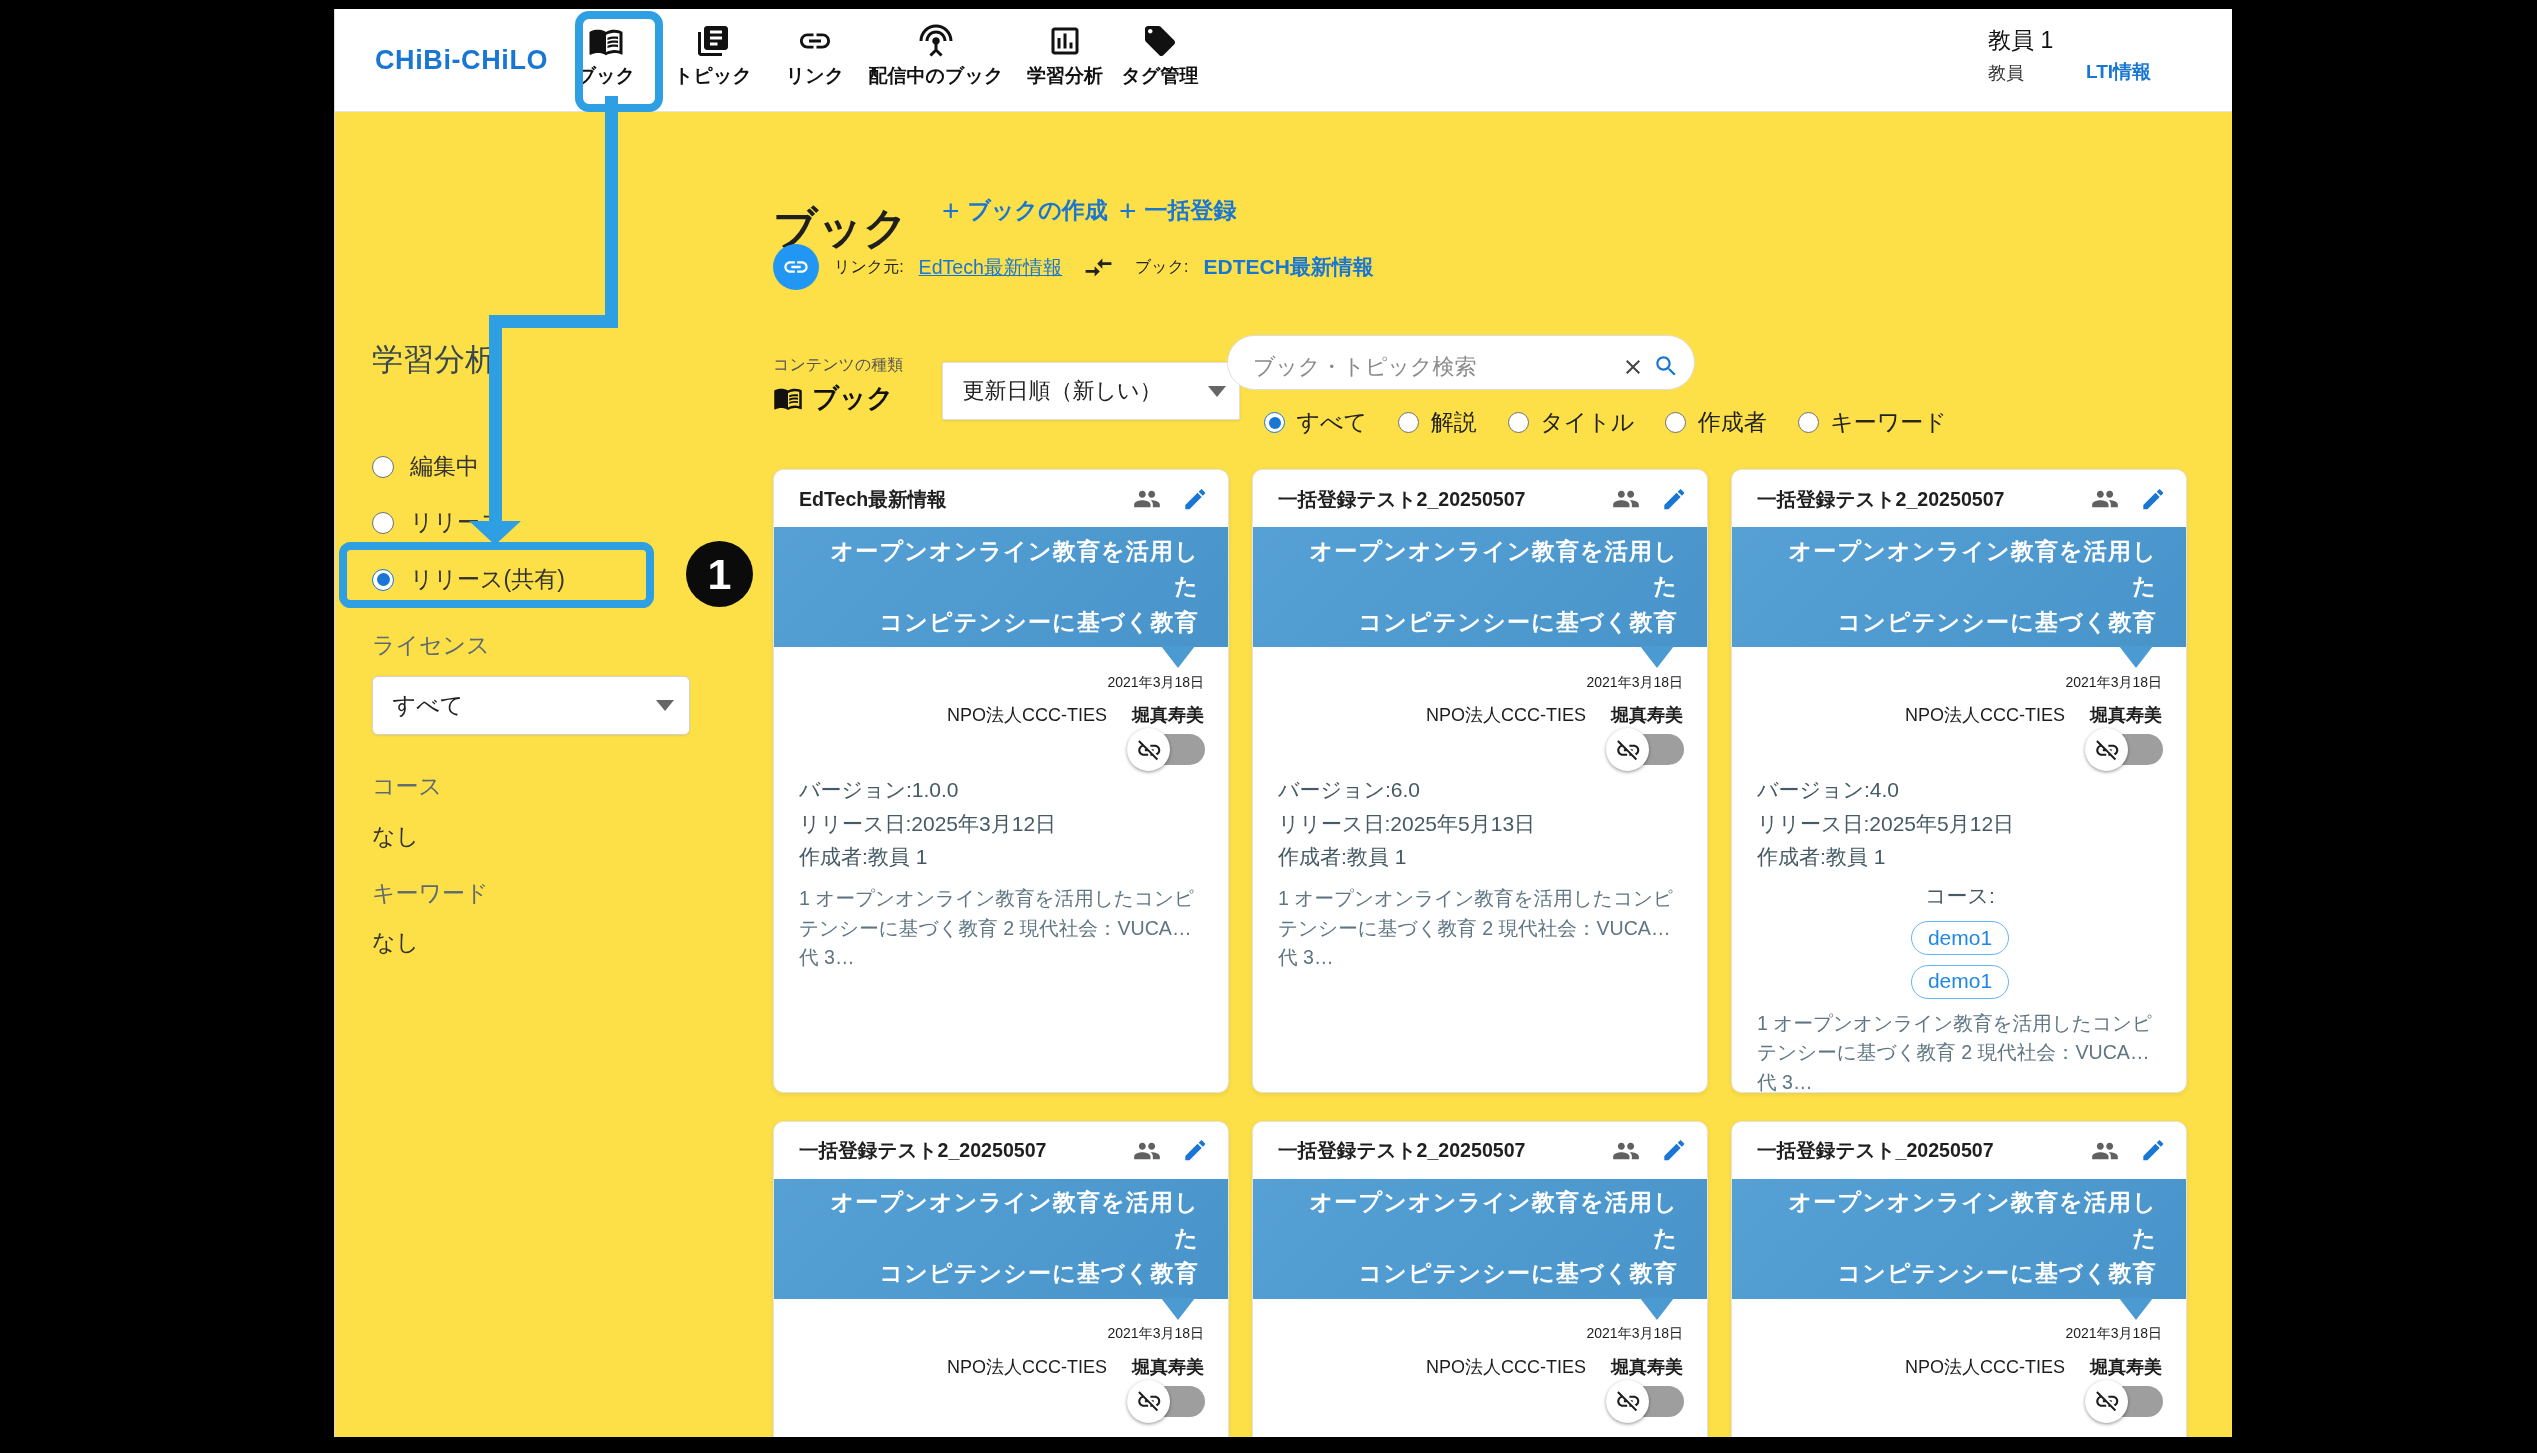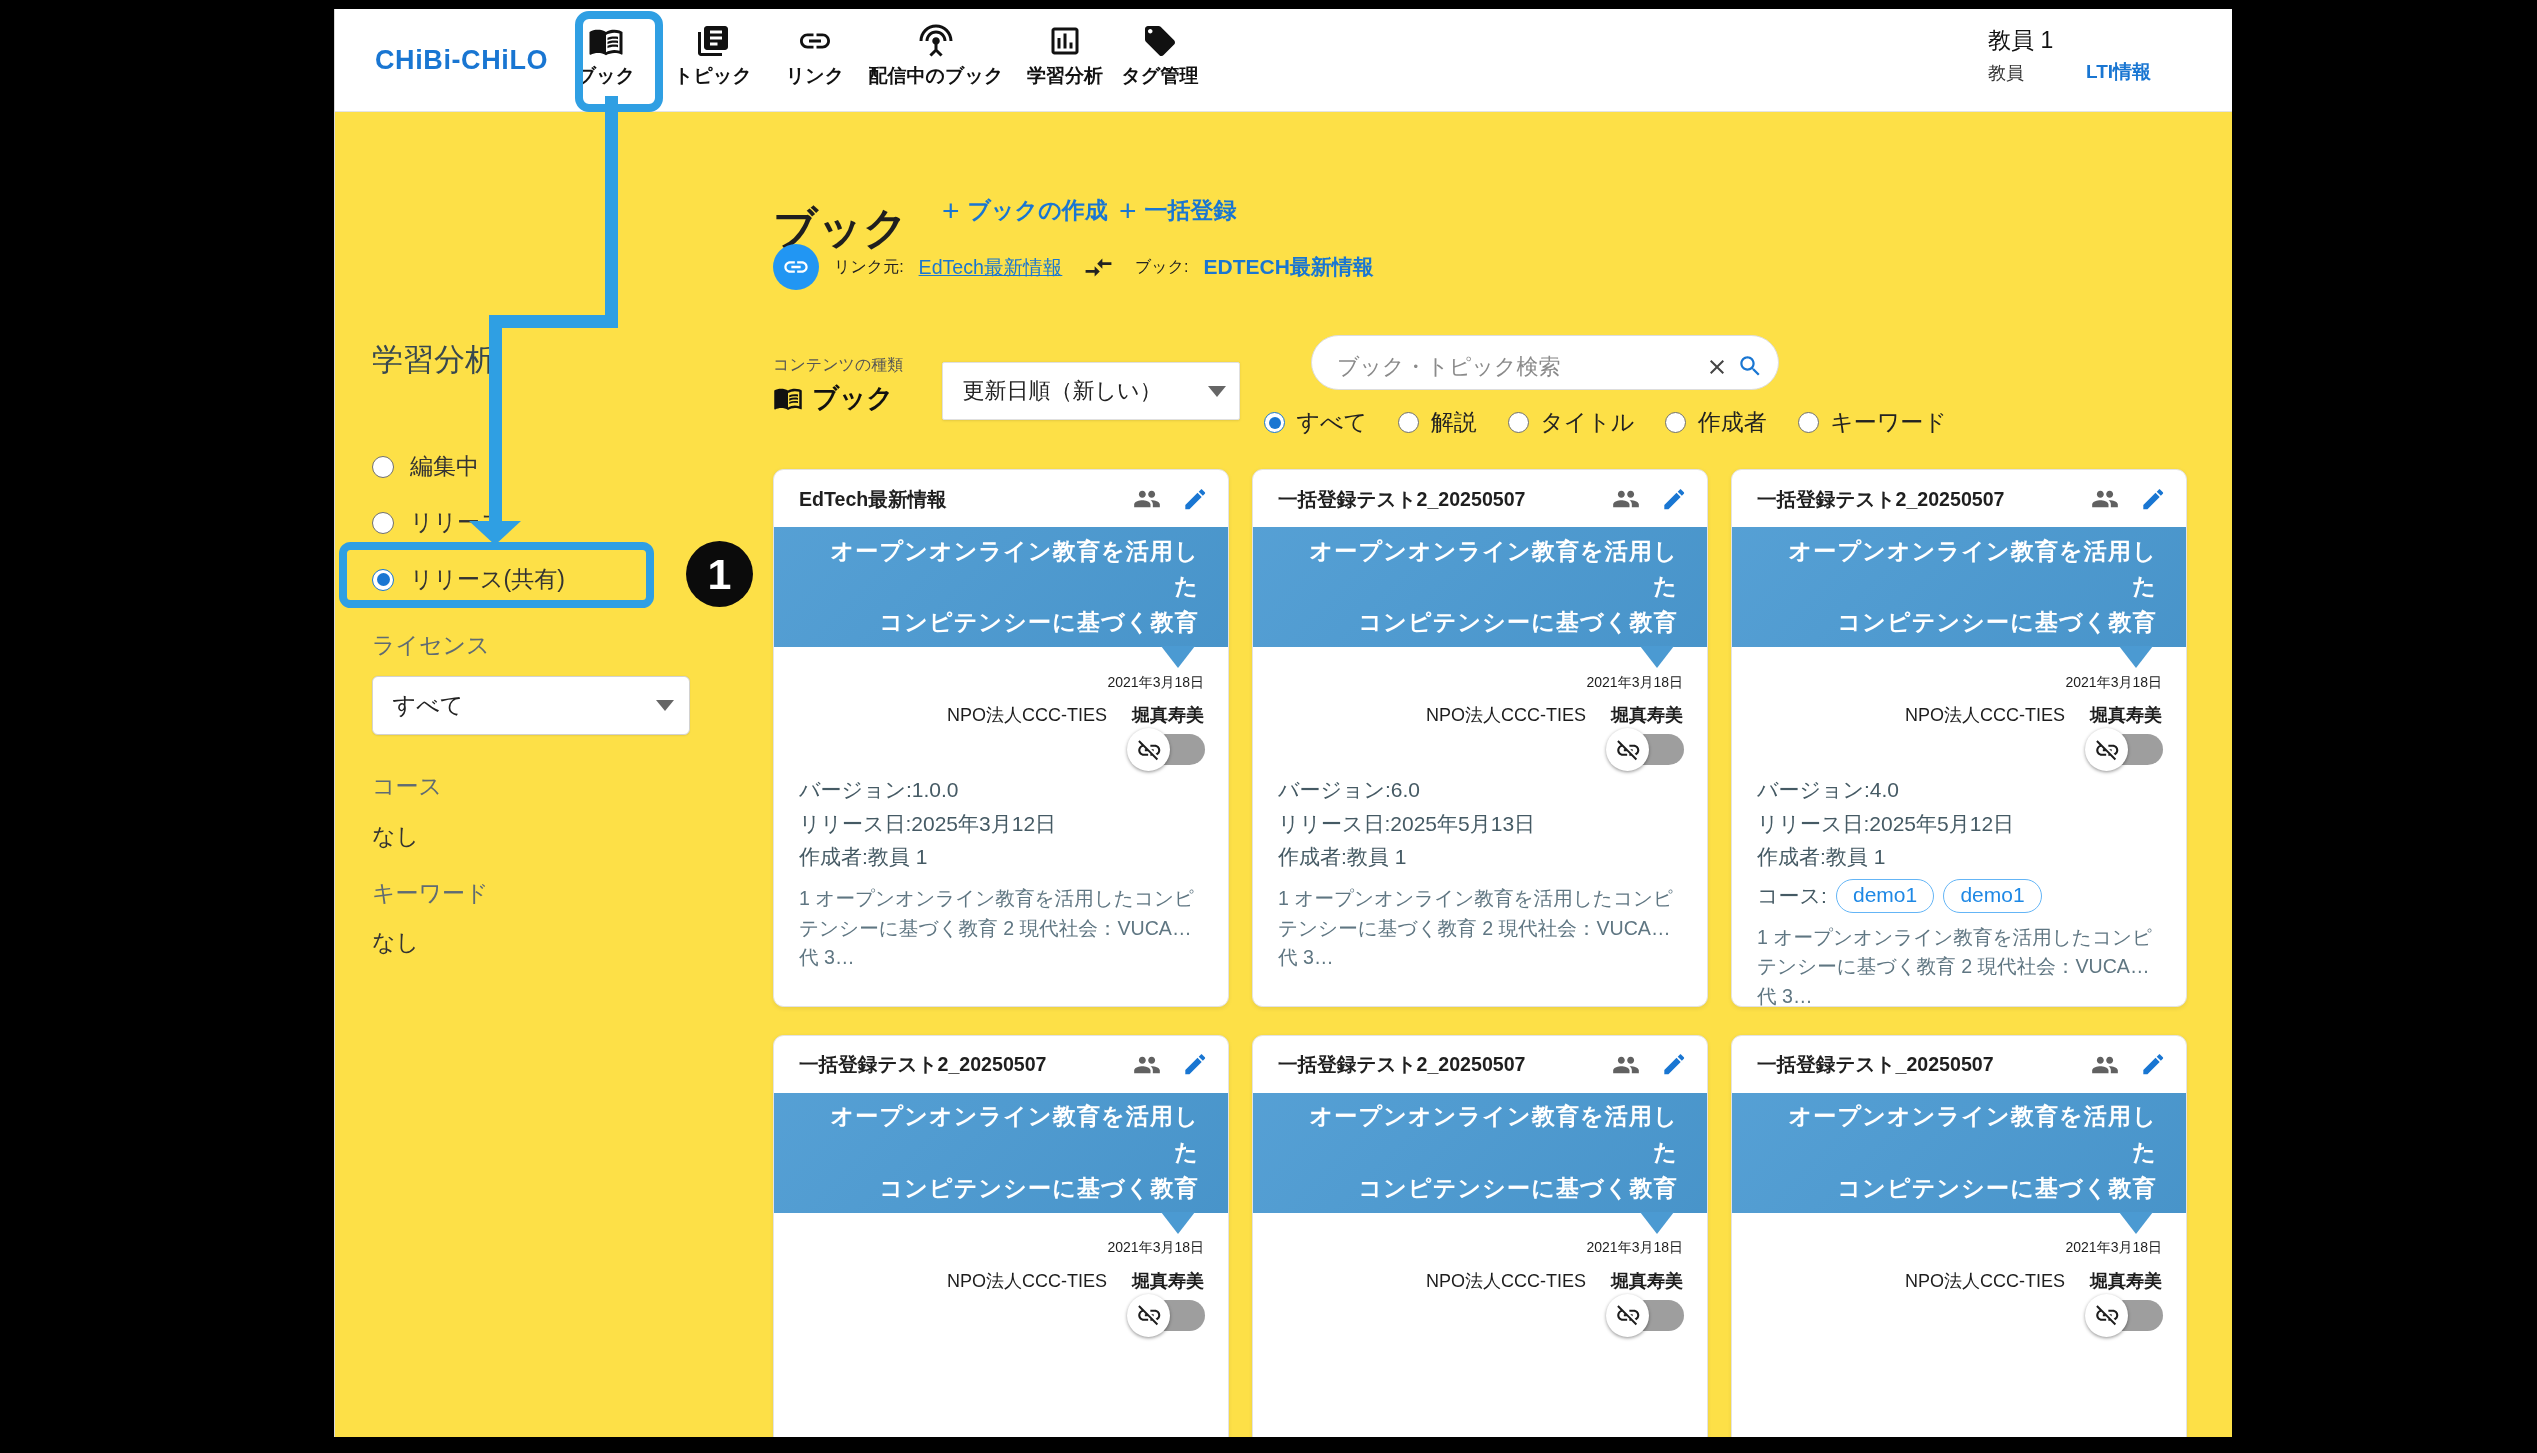--- a/index.html
+++ b/index.html
@@ -45,21 +45,21 @@
   .swap-ic{width:31px;height:31px;color:#222;margin:0 5.8px;}
   .link-row .book-name{font-size:21px;font-weight:700;color:#1976d2;}
   
   .ct-label{position:absolute;left:438px;top:346px;font-size:16px;color:#555;text-align:right;}
   .ct-row{position:absolute;left:438px;top:371px;display:flex;align-items:center;gap:9.2px;}
   .ct-row .ic{width:30px;height:30px;color:#111;}
   .ct-row .ct-name{font-size:26.5px;font-weight:700;color:#111;}
   .sort-box{position:absolute;left:607px;top:353px;width:298px;height:58px;background:#fff;border:1.2px solid #e0e0e0;border-radius:2px;
     box-shadow:0 0.6px 2.3px rgba(0,0,0,.1);display:flex;align-items:center;padding:0 12.7px 0 19.6px;box-sizing:border-box;cursor:pointer;}
   .sort-box .sel-text{flex:1;font-size:22px;color:#222;white-space:nowrap;}
-  .search-pill{position:absolute;left:976px;top:326px;width:468px;height:55px;background:#fff;border:1.2px solid #ddd;border-radius:28px;
+  .search-pill{position:absolute;left:892px;top:326px;width:468px;height:55px;background:#fff;border:1.2px solid #ddd;border-radius:28px;
     display:flex;align-items:center;padding:8px 15px 0 23px;box-sizing:border-box;}
   .search-pill input{flex:1;border:none;outline:none;background:transparent;font-size:22px;color:#222;font-family:inherit;min-width:0;}
   .search-pill input::placeholder{color:#8a8a8a;opacity:1;}
   .search-pill .ic-x{width:24px;height:24px;color:#444;cursor:pointer;flex:none;margin-right:8px;}
   .search-pill .ic-mag{width:26.5px;height:26.5px;color:#1976d2;cursor:pointer;flex:none;}
   .scope-row{position:absolute;left:929px;top:398px;display:flex;align-items:center;gap:31px;}
   .scope{display:flex;align-items:center;gap:11.5px;font-size:23px;color:#222;cursor:pointer;white-space:nowrap;}
   .scope .radio{width:21px;height:21px;}
   
   .cards{position:absolute;left:438px;top:460px;width:1413px;display:grid;grid-template-columns:repeat(3,456px);gap:28px 23px;}
@@ -78,21 +78,21 @@
   .b-org{display:flex;justify-content:flex-end;gap:25px;padding-right:24px;margin-top:11.5px;font-size:18px;color:#1d1d1d;}
   .b-org .author{font-weight:700;}
   .toggle-row{display:flex;justify-content:flex-end;padding-right:19.6px;margin-top:0;height:46px;}
   .switch{position:relative;width:81px;height:45px;flex:none;cursor:pointer;}
   .switch .track{position:absolute;left:17.3px;top:7px;width:60px;height:31px;border-radius:15.6px;background:#9e9e9e;}
   .switch .thumb{position:absolute;left:0;top:1.2px;width:43px;height:43px;border-radius:50%;background:#fff;
     box-shadow:0 1.2px 3.5px rgba(0,0,0,.4);display:flex;align-items:center;justify-content:center;}
   .switch .ic{width:26.5px;height:26.5px;color:#1d1d1d;}
   .meta{padding:0 23px 0 25px;font-size:21px;color:#455a64;line-height:1.6;}
   .meta .mrow{white-space:nowrap;overflow:hidden;}
-  .course-line{display:flex;align-items:center;gap:9.2px;margin-top:4.6px;}
+  .course-line{display:flex;align-items:center;gap:9.2px;margin-top:4.6px;flex-direction:column;}
   .chip{border:1.7px solid #64b5f6;color:#1e88e5;border-radius:25px;padding:1.2px 16px 3.5px;font-size:21px;line-height:1.3;cursor:pointer;}
   .desc{padding:10.4px 23px 24px 25px;font-size:19.6px;color:#5f7682;line-height:1.5;
     display:-webkit-box;-webkit-line-clamp:2;-webkit-box-orient:vertical;overflow:hidden;}
   
   .anno{position:absolute;z-index:10;pointer-events:none;}
   .anno-box1{left:240px;top:2.3px;width:72px;height:85px;border:8.7px solid #2f9fe3;border-radius:14px;}
   .anno-v1{left:270px;top:87px;width:12.7px;height:232px;background:#2f9fe3;}
   .anno-h1{left:154px;top:306px;width:129px;height:12.7px;background:#2f9fe3;}
   .anno-v2{left:154px;top:306px;width:12.7px;height:206px;background:#2f9fe3;}
   .anno-arrow{left:134px;top:512px;width:0;height:0;border-left:26.5px solid transparent;border-right:26.5px solid transparent;border-top:24px solid #2f9fe3;}

